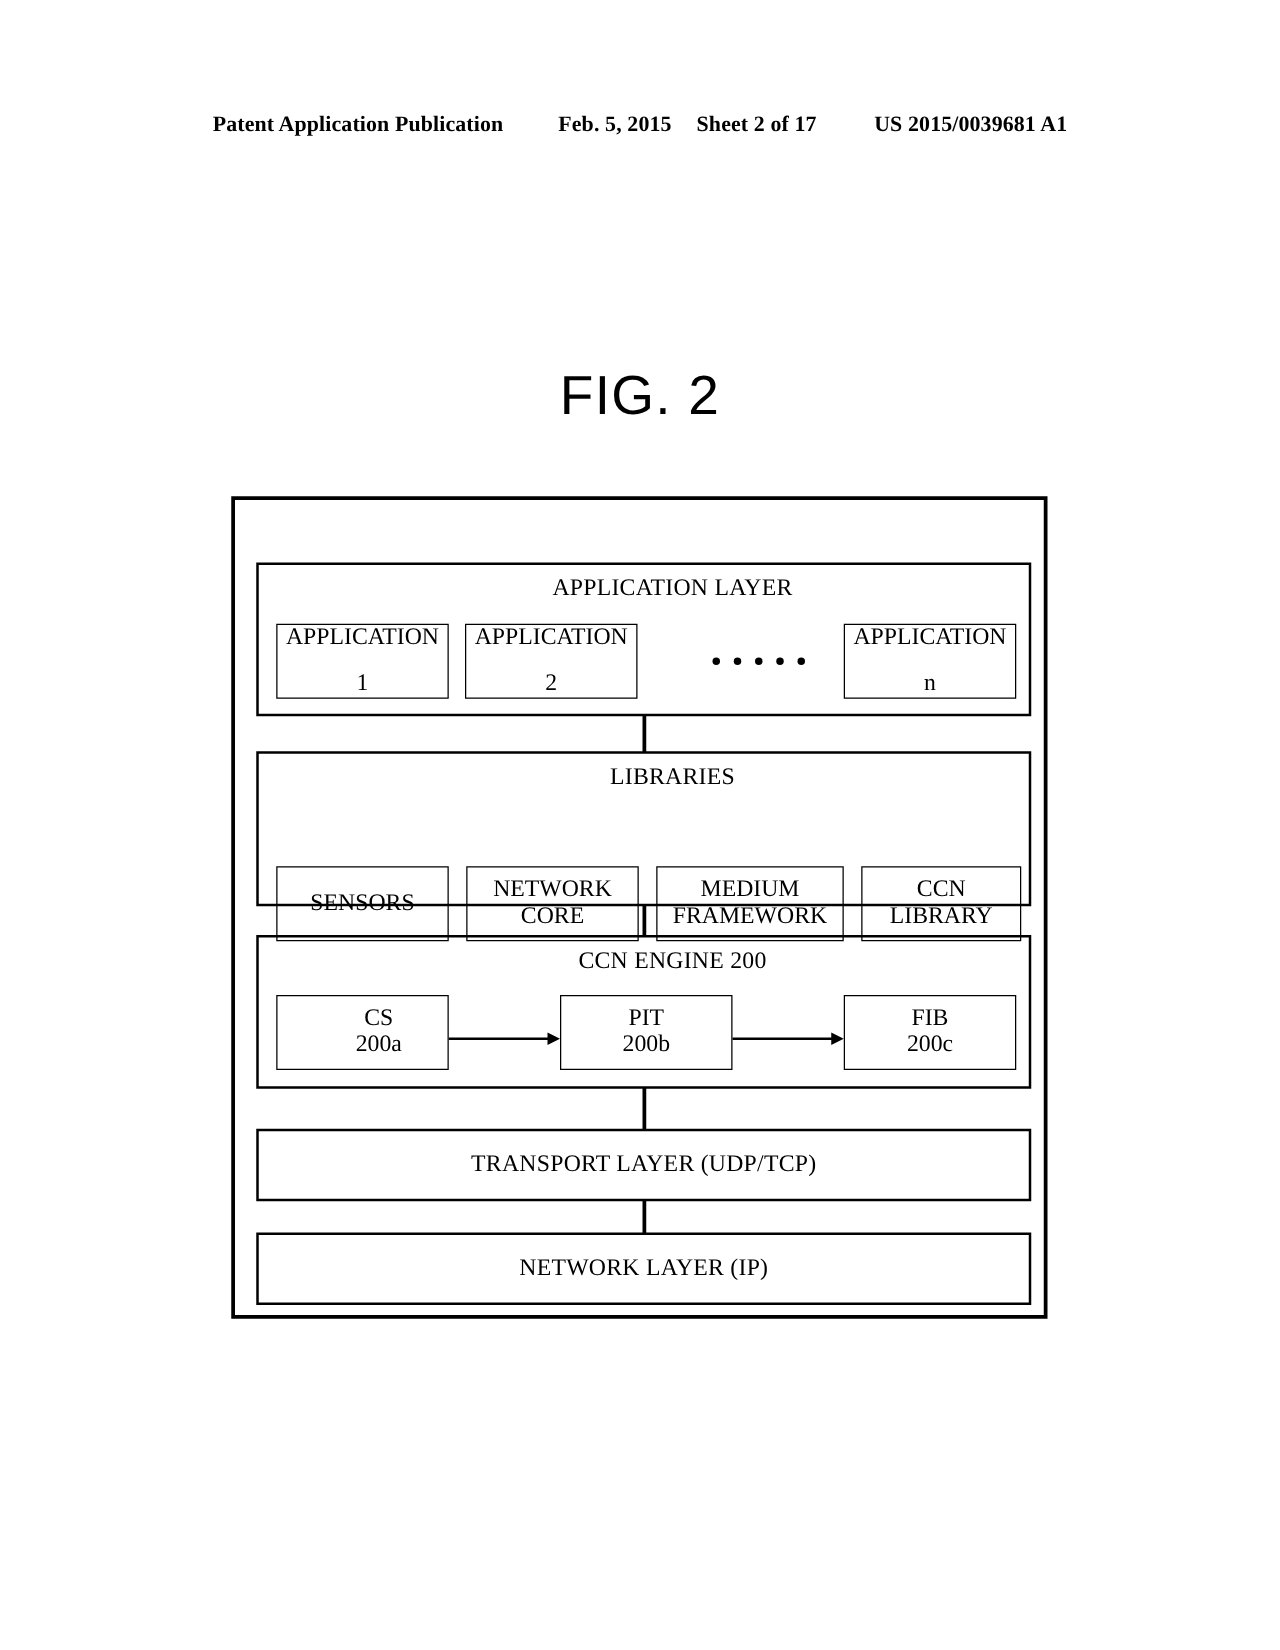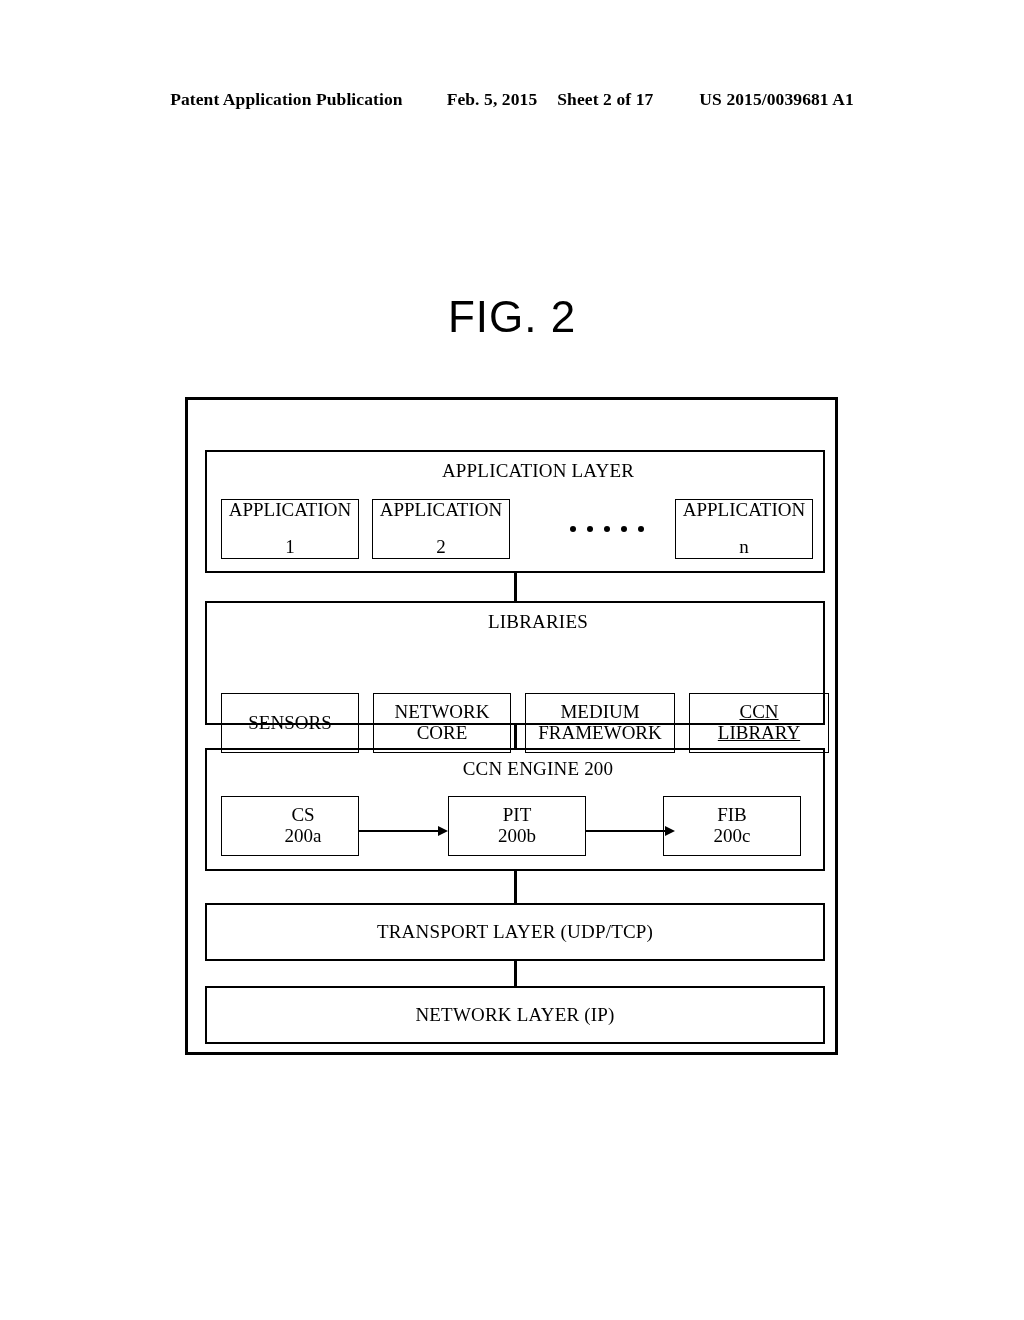--- a/index.html
+++ b/index.html
@@ -147,27 +147,27 @@
     height: 6px;
     background: #000;
     border-radius: 50%;
   }
 
   
   .lib-box { top: 46px; height: 60px; margin-top: 44px; }
   .lib-box.lib-0 { left: 14px;  width: 138px; }
   .lib-box.lib-1 { left: 166px; width: 138px; }
   .lib-box.lib-2 { left: 318px; width: 150px; }
-  .lib-box.lib-3 { left: 482px; width: 140px; text-decoration: underline; }
+  .lib-box.lib-3 { left: 482px; width: 128px; }
 
   
   .ccn-box { top: 46px; width: 138px; height: 60px; }
   .ccn-box.ccn-0 { left: 14px; padding-left: 26px; }
   .ccn-box.ccn-1 { left: 241px; }
-  .ccn-box.ccn-2 { left: 456px; text-align: right; }
+  .ccn-box.ccn-2 { left: 468px; text-align: right; }
 
   
   .h-arrow {
     position: absolute;
     top: 76px;
     height: 10px;
   }
   .h-arrow.arrow-1 { left: 152px; width: 89px; }
   .h-arrow.arrow-2 { left: 379px; width: 89px; }
   .h-arrow .shaft {

